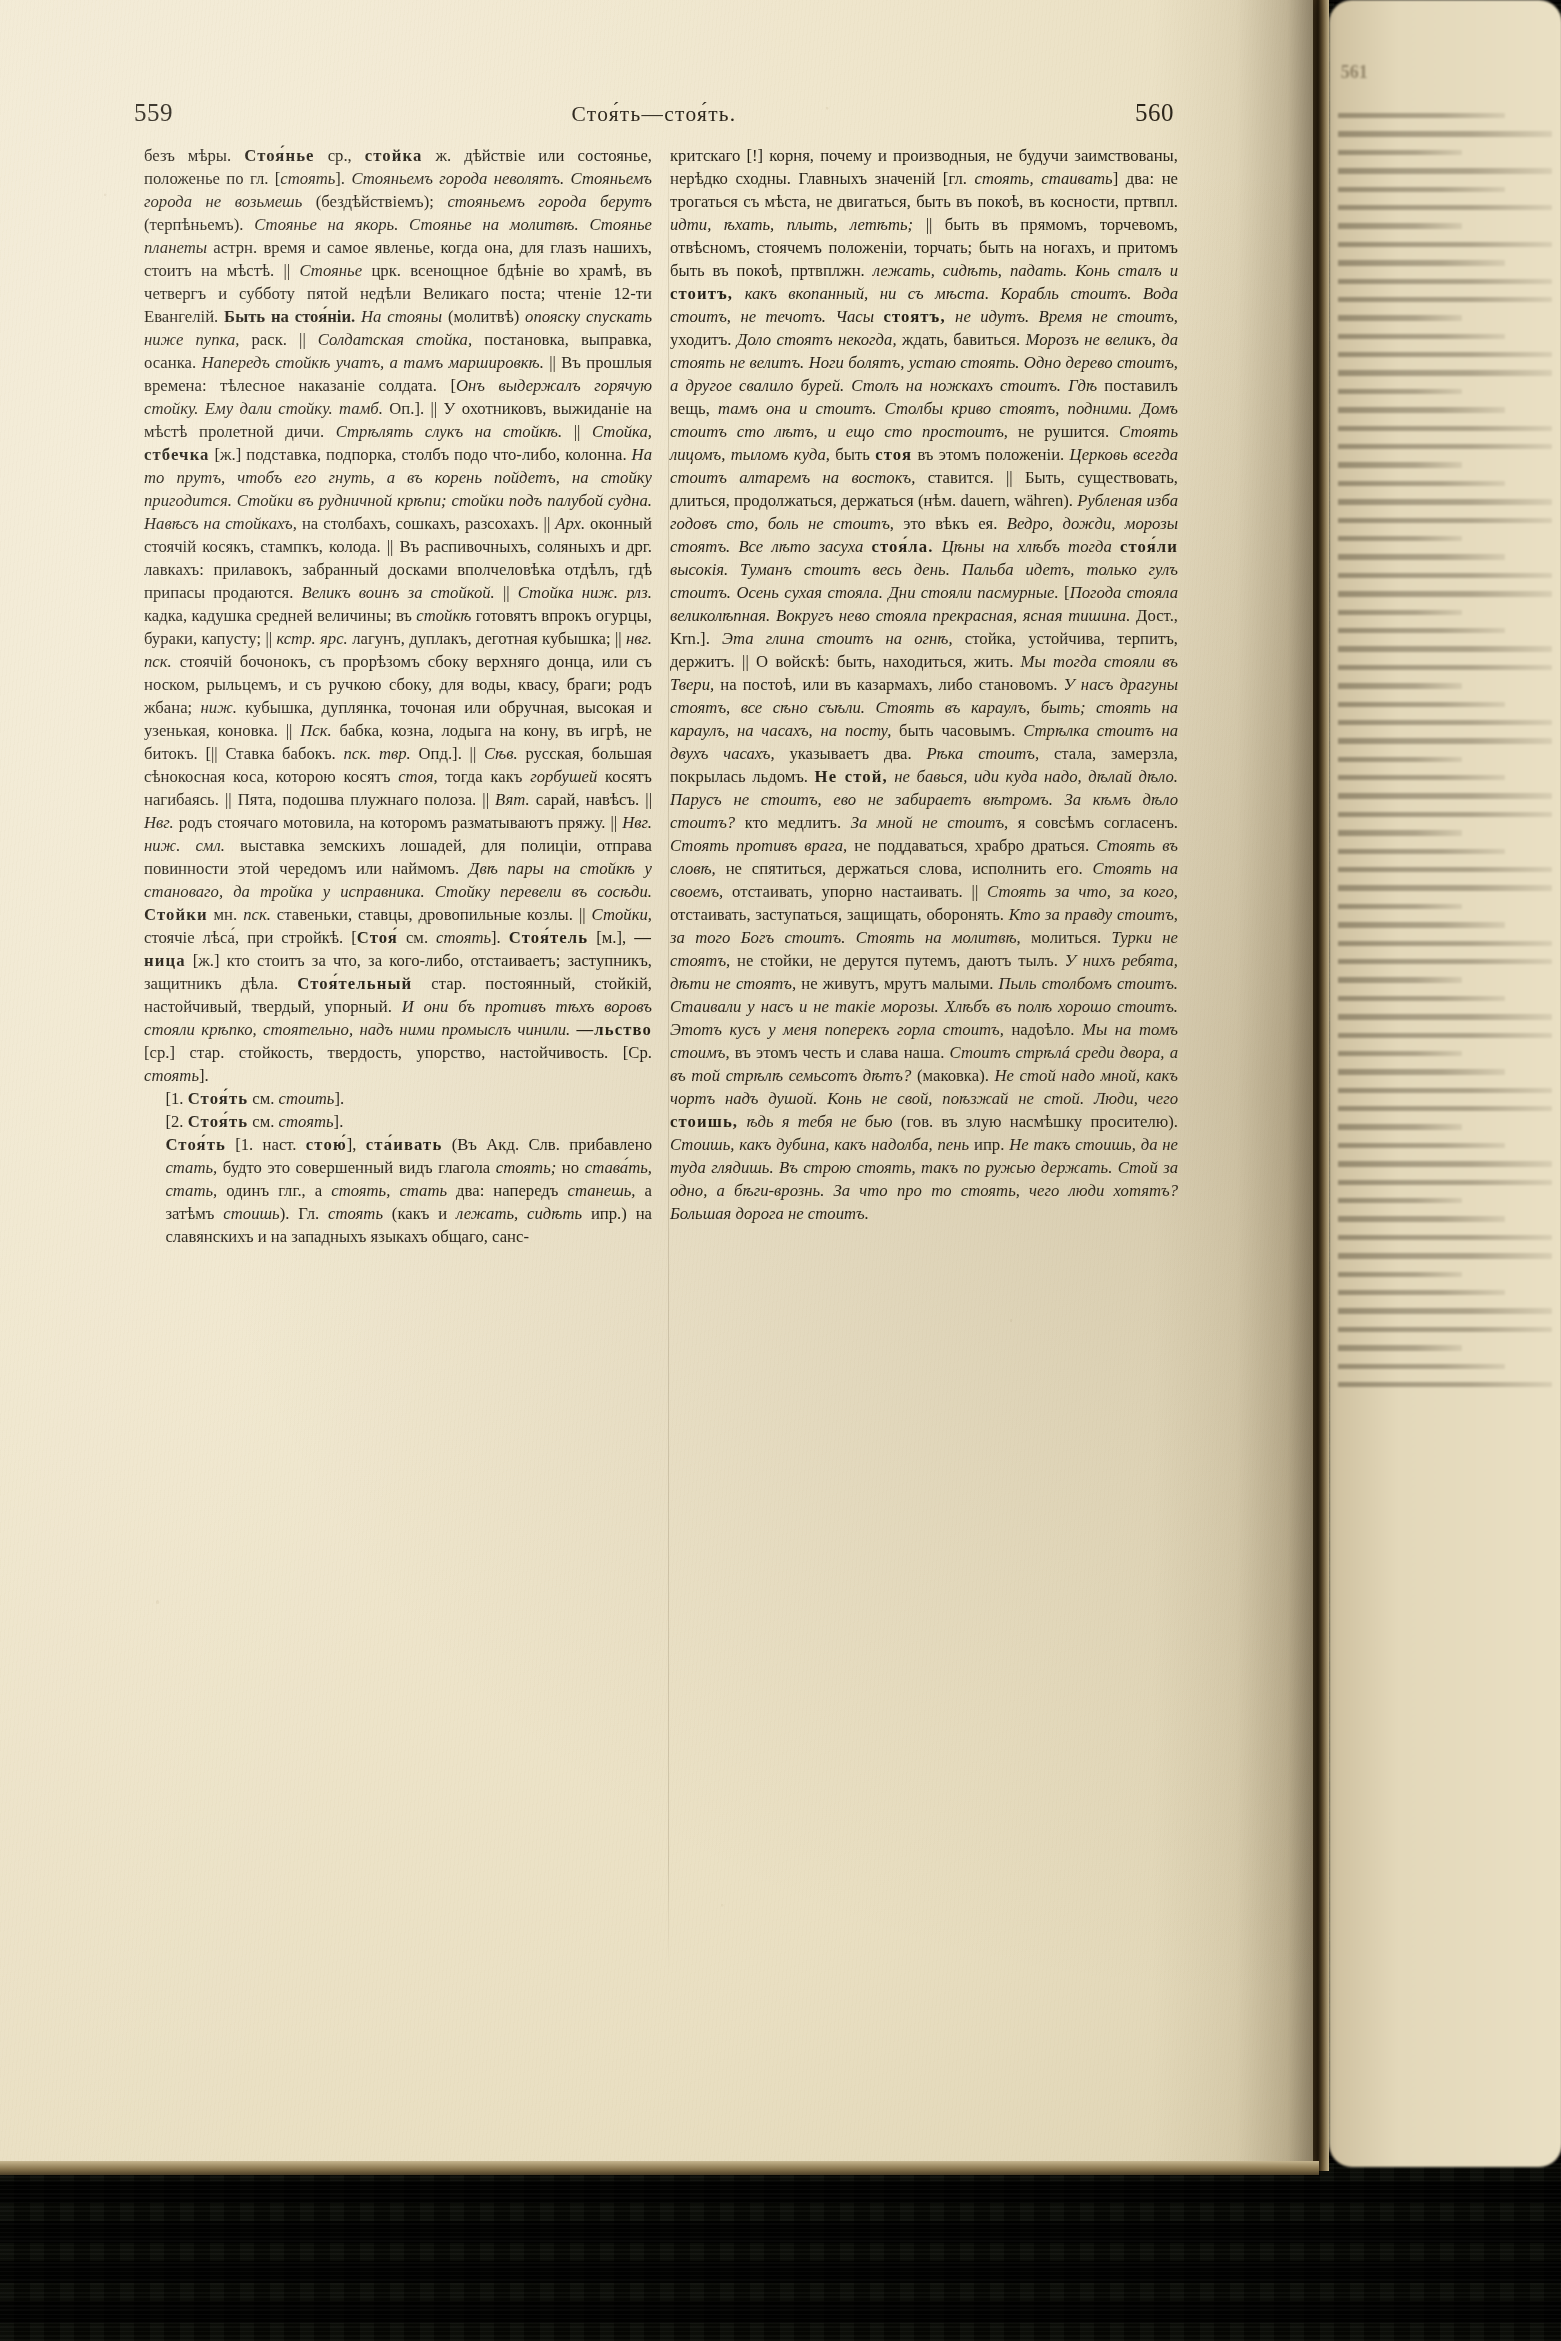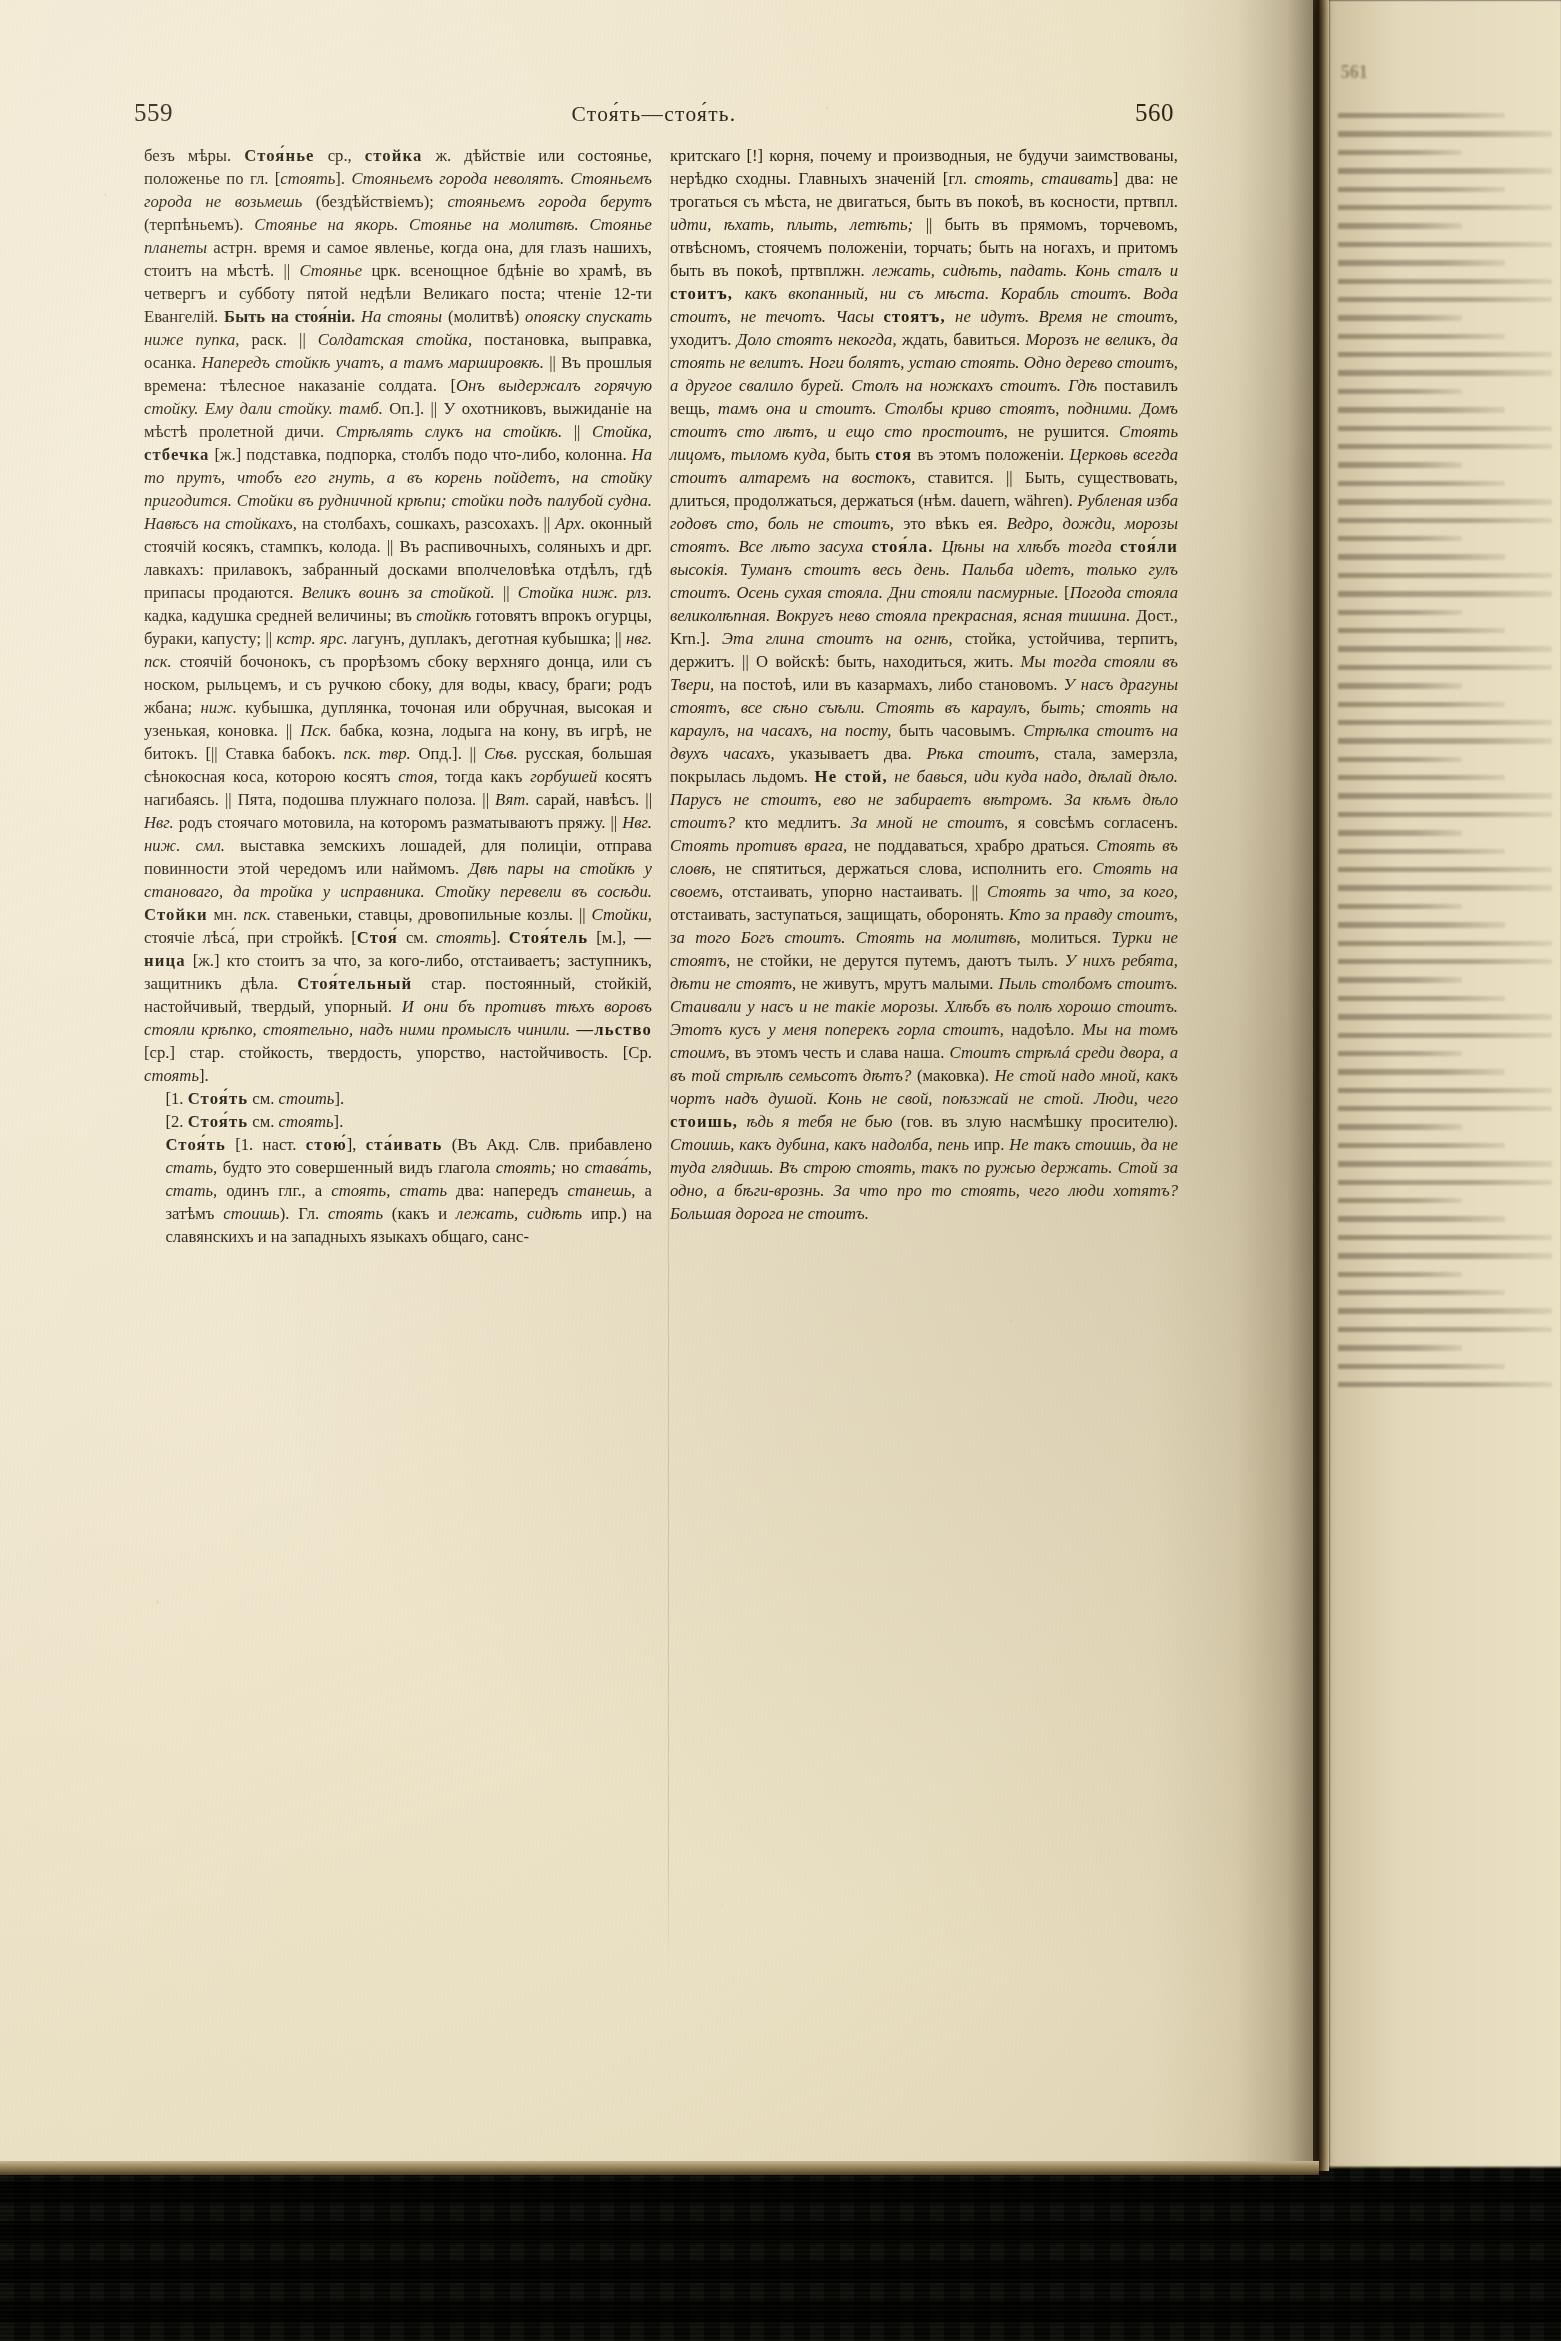--- a/index.html
+++ b/index.html
@@ -102,20 +102,21 @@
   }
 
   
   #far-page {
     position: absolute;
     left: 1329px; top: 0;
     width: 233px; height: 2167px;
     background: linear-gradient(to right, #cdbf9e 0%, #e3d8ba 30%, #eae0c4 100%);
     overflow: hidden;
     filter: blur(0.9px);
+    border-radius: 23px;
   }
   #far-page .fp-num {
     position: absolute;
     left: 11.8px; top: 63px;
     font: 600 18px/1 "Liberation Serif", serif;
     color: #6a5c42;
     opacity: .62;
   }
   .fp-lines {
     position: absolute;

